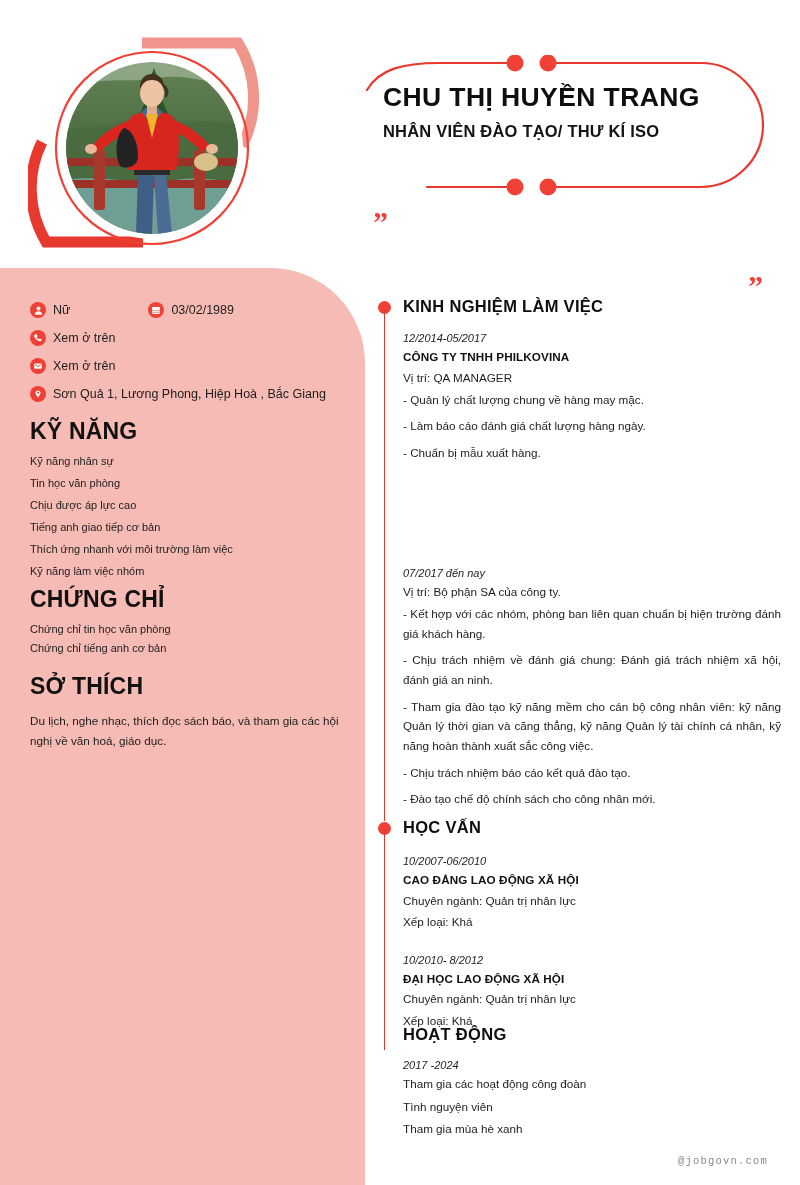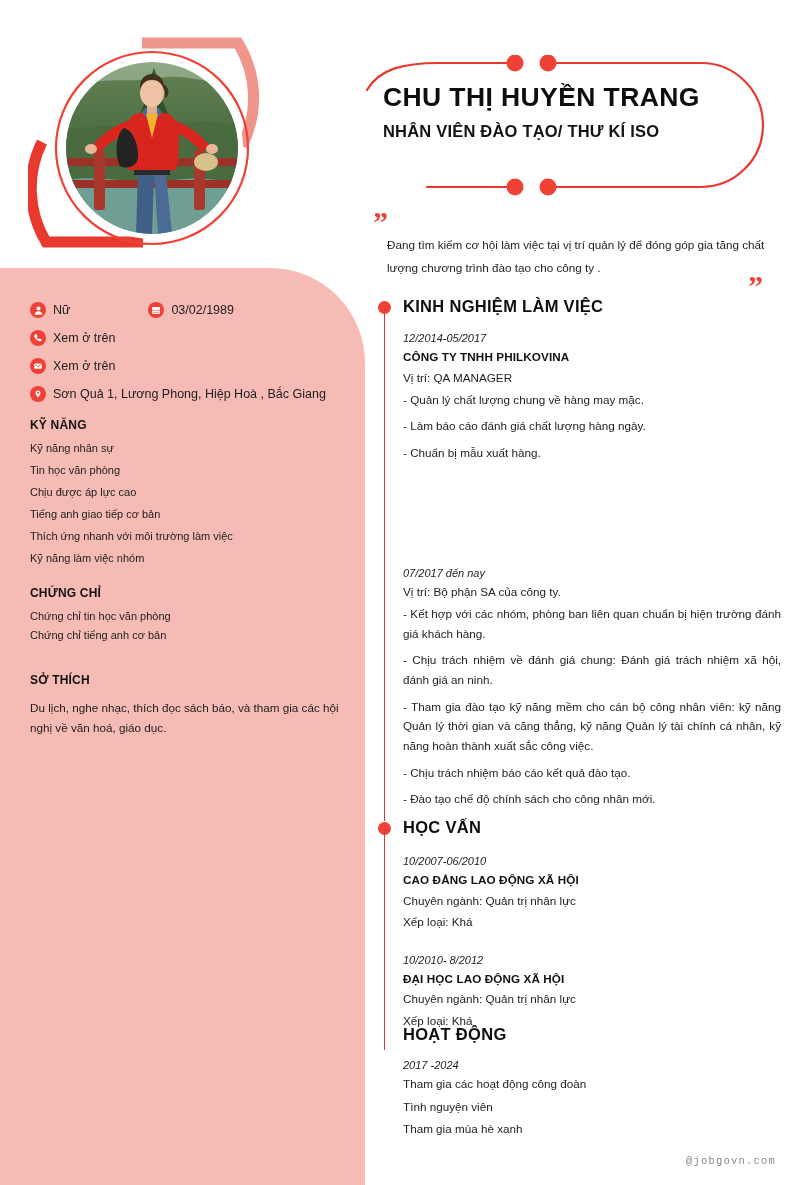--- a/index.html
+++ b/index.html
@@ -62,21 +62,21 @@
     flex: 0 0 auto;
     display: flex;
     align-items: center;
     justify-content: center;
   }
   .cicon svg { display: block; }
   .ctext { line-height: 1.2; white-space: nowrap; }
 
   .side-section { position: absolute; left: 30px; width: 320px; }
   .side-h {
-    font-size: 12px;
+    font-size: 23px;
     font-weight: bold;
     letter-spacing: .2px;
     margin: 0 0 11px 0;
     color: #111;
   }
   .side-line {
     font-size: 11px;
     line-height: 1.0;
     margin-bottom: 11px;
     color: #1d1d1d;
@@ -245,21 +245,21 @@
   .act-line {
     font-size: 11.7px;
     color: #1d1d1d;
     margin: 0 0 7px 0;
     line-height: 1.3;
   }
   .spacer-block { height: 18px; }
 
   #footer-credit {
     position: absolute;
-    right: 24px;
+    right: 32px;
     bottom: 18px;
     font-family: "Liberation Mono", monospace;
     font-size: 10.5px;
     letter-spacing: 1.2px;
     color: #8a8a8a;
   }
 </style>
 </head>
 <body>
 
@@ -445,21 +445,20 @@
         <circle cx="183" cy="132" r="8.5" fill="#EF4136"></circle>
       </svg>
       <div id="name-text-wrap">
         <h1 id="full-name">CHU THỊ HUYỀN TRANG</h1>
         <h2 id="job-title">NHÂN VIÊN ĐÀO TẠO/ THƯ KÍ ISO</h2>
       </div>
     </div>
 
     <div class="quote-mark" id="quote-open">”</div>
     <div class="quote-mark" id="quote-close">”</div>
-    <div id="summary">Đang tìm kiếm cơ hội làm việc tại vị trí quản lý để đóng góp gia tăng chất lượng chương trình đào tạo cho công ty .</div>
 
     <div class="tl-section" style="top:297px">
       <div class="tl-dot"></div>
       <div class="tl-line" style="height:512px"></div>
       <h2 class="tl-h">KINH NGHIỆM LÀM VIỆC</h2>
       <div class="tl-body" style="top:34px">
 
         <div>
           <p class="job-date">12/2014-05/2017</p>
           <p class="job-company">CÔNG TY TNHH PHILKOVINA</p>

